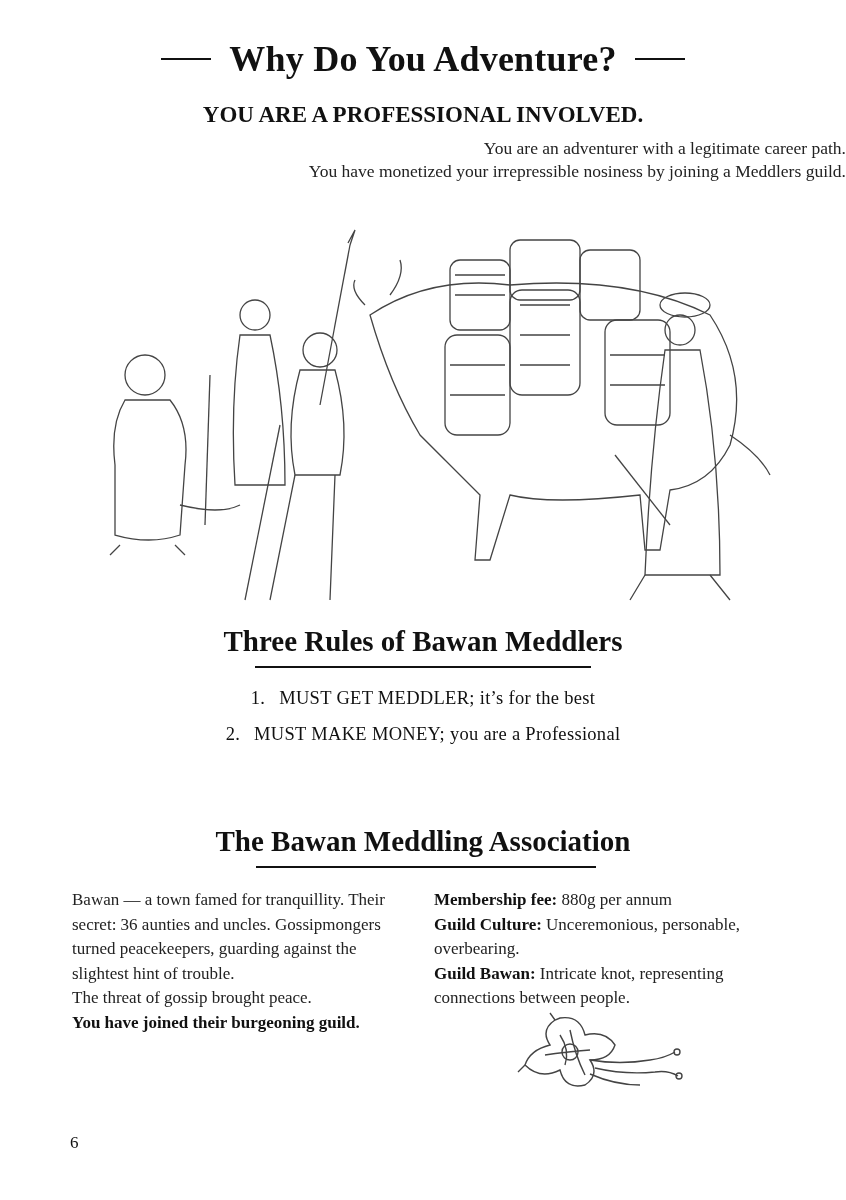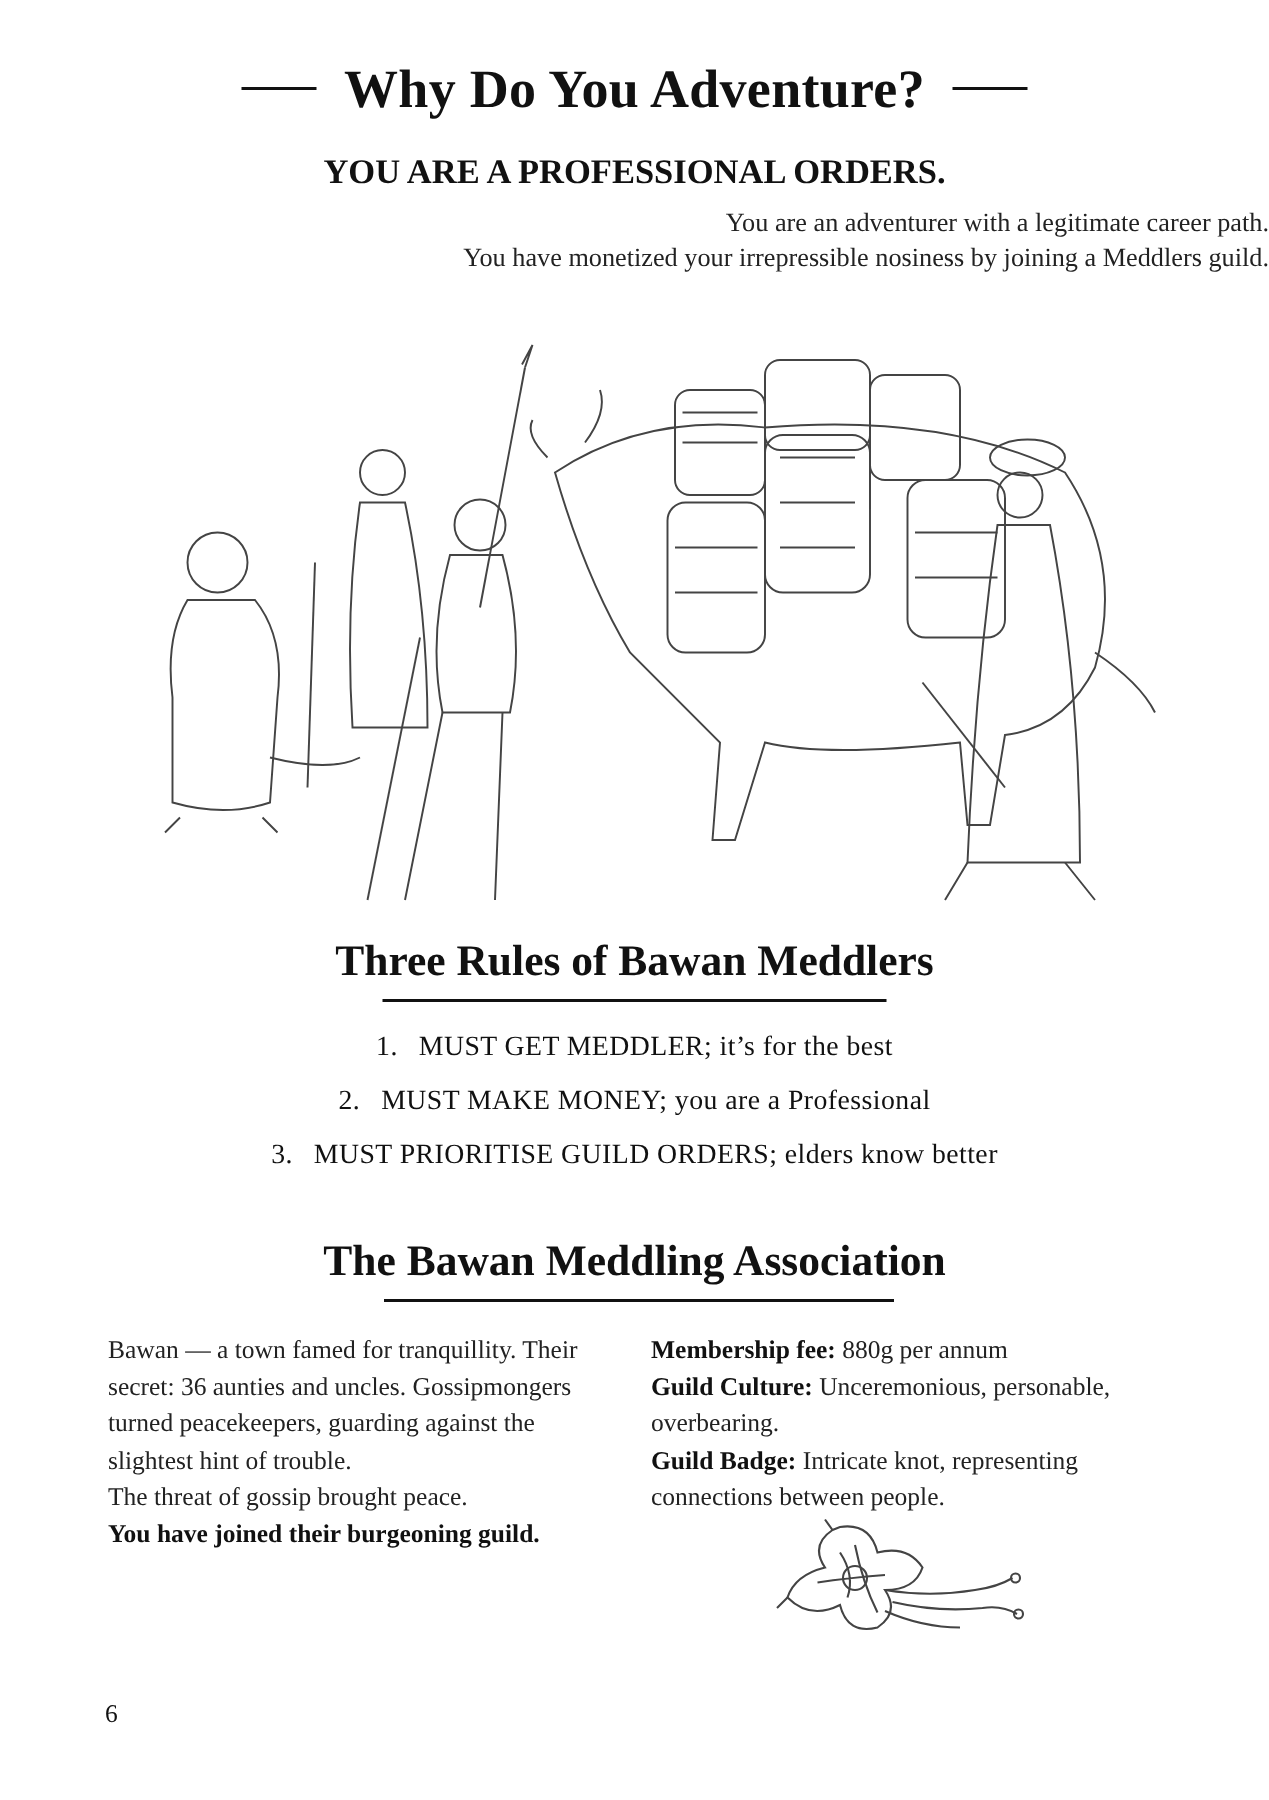--- a/index.html
+++ b/index.html
@@ -24,21 +24,21 @@
 </style>
 </head>
 <body>
 
 <div class="title-row">
   <span class="title-rule"></span>
   <span class="title">Why Do You Adventure?</span>
   <span class="title-rule"></span>
 </div>
 
-<div class="subtitle">YOU ARE A PROFESSIONAL ORDERS.</div>
+<div class="subtitle">YOU ARE A PROFESSIONAL INVOLVED.</div>
 
 <div class="intro">
   <div>You are an adventurer with a legitimate career path.</div>
   <div>You have monetized your irrepressible nosiness by joining a Meddlers guild.</div>
 </div>
 
 <svg class="illustration" viewBox="0 0 710 410" aria-label="Pen illustration of a caravan: a bear-like creature, a monkey, people and a yak carrying woven baskets">
   <g fill="none" stroke="#444" stroke-width="1.3">
 
     <path d="M300 110 Q360 70 440 80 Q560 70 640 110 Q680 170 660 240 Q640 280 600 285 L590 345 L575 345 L570 290 Q480 300 440 290 L420 355 L405 355 L410 290 Q380 260 350 230 Q320 180 300 110 Z"></path>
@@ -92,38 +92,35 @@
 <div class="h2" style="top:625px;">Three Rules of Bawan Meddlers</div>
 <div class="h2-rule" style="top:666px; left:255px; width:336px;"></div>
 
 <div class="rules">
   <div class="rule-item">
     <span class="rule-num">1.</span><span>MUST GET MEDDLER;</span><span> it’s for the best</span>
   </div>
   <div class="rule-item">
     <span class="rule-num">2.</span><span>MUST MAKE MONEY;</span><span> you are a Professional</span>
   </div>
-  <div class="rule-item">
-    <span class="rule-num">3.</span><span>MUST PRIORITISE GUILD ORDERS;</span><span> elders know better</span>
-  </div>
 </div>
 
 <div class="h2" style="top:825px;">The Bawan Meddling Association</div>
 <div class="h2-rule" style="top:866px; left:256px; width:340px;"></div>
 
 <div class="col col-left">
   <div>Bawan — a town famed for tranquillity. Their secret: 36 aunties and uncles. Gossipmongers turned peacekeepers, guarding against the slightest hint of trouble.</div>
   <div>The threat of gossip brought peace.</div>
   <div class="bold">You have joined their burgeoning guild.</div>
 </div>
 
 <div class="col col-right">
   <div><span class="bold">Membership fee:</span><span> 880g per annum</span></div>
   <div><span class="bold">Guild Culture:</span><span>  Unceremonious, personable, overbearing.</span></div>
-  <div><span class="bold">Guild Badge:</span><span> Intricate knot, representing connections between people.</span></div>
+  <div><span class="bold">Guild Bawan:</span><span> Intricate knot, representing connections between people.</span></div>
 </div>
 
 <svg class="badge" viewBox="0 0 180 85">
   <g fill="none" stroke="#444" stroke-width="1.4">
     <path d="M45 10 Q30 20 40 35 Q20 40 15 55 Q30 70 50 60 Q55 80 75 75 Q90 65 80 50 Q100 50 105 35 Q95 20 75 25 Q70 5 50 8 Z"></path>
     <path d="M50 25 Q60 40 55 55 M35 45 Q55 42 80 40 M60 20 Q65 45 75 65"></path>
     <circle cx="60" cy="42" r="8"></circle>
     <path d="M80 50 Q110 55 140 50 Q155 48 165 42 M85 58 Q115 65 145 62 Q158 60 168 66 M80 64 Q105 75 130 75"></path>
     <circle cx="167" cy="42" r="3"></circle>
     <circle cx="169" cy="66" r="3"></circle>

